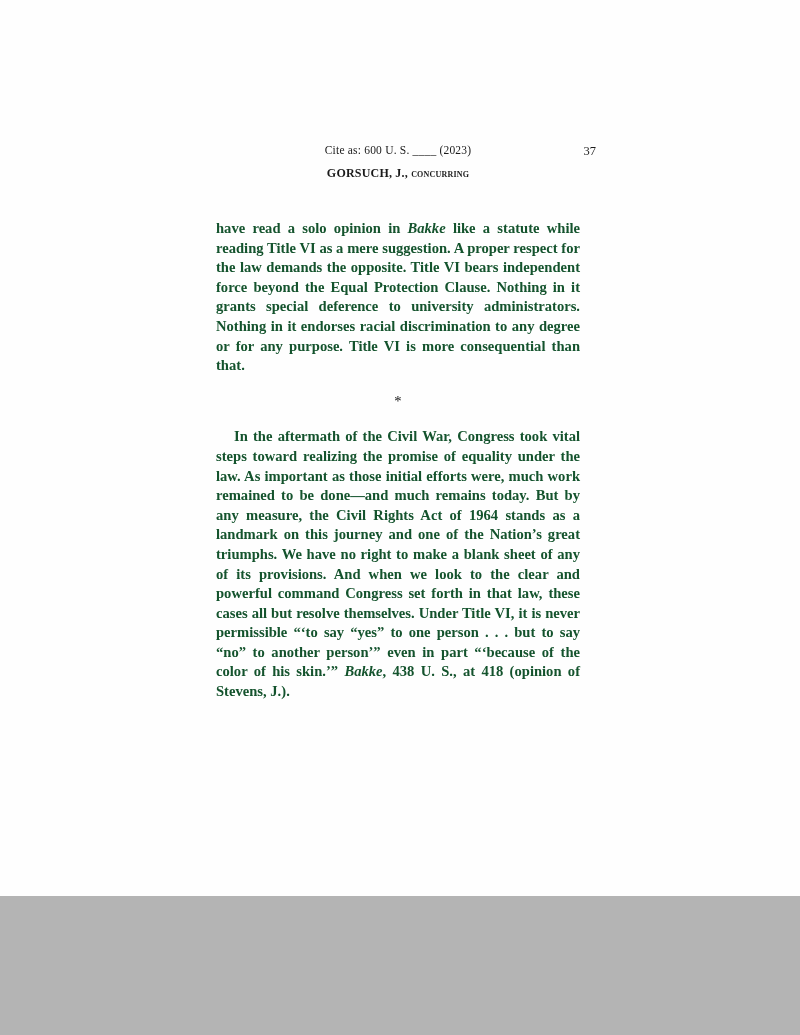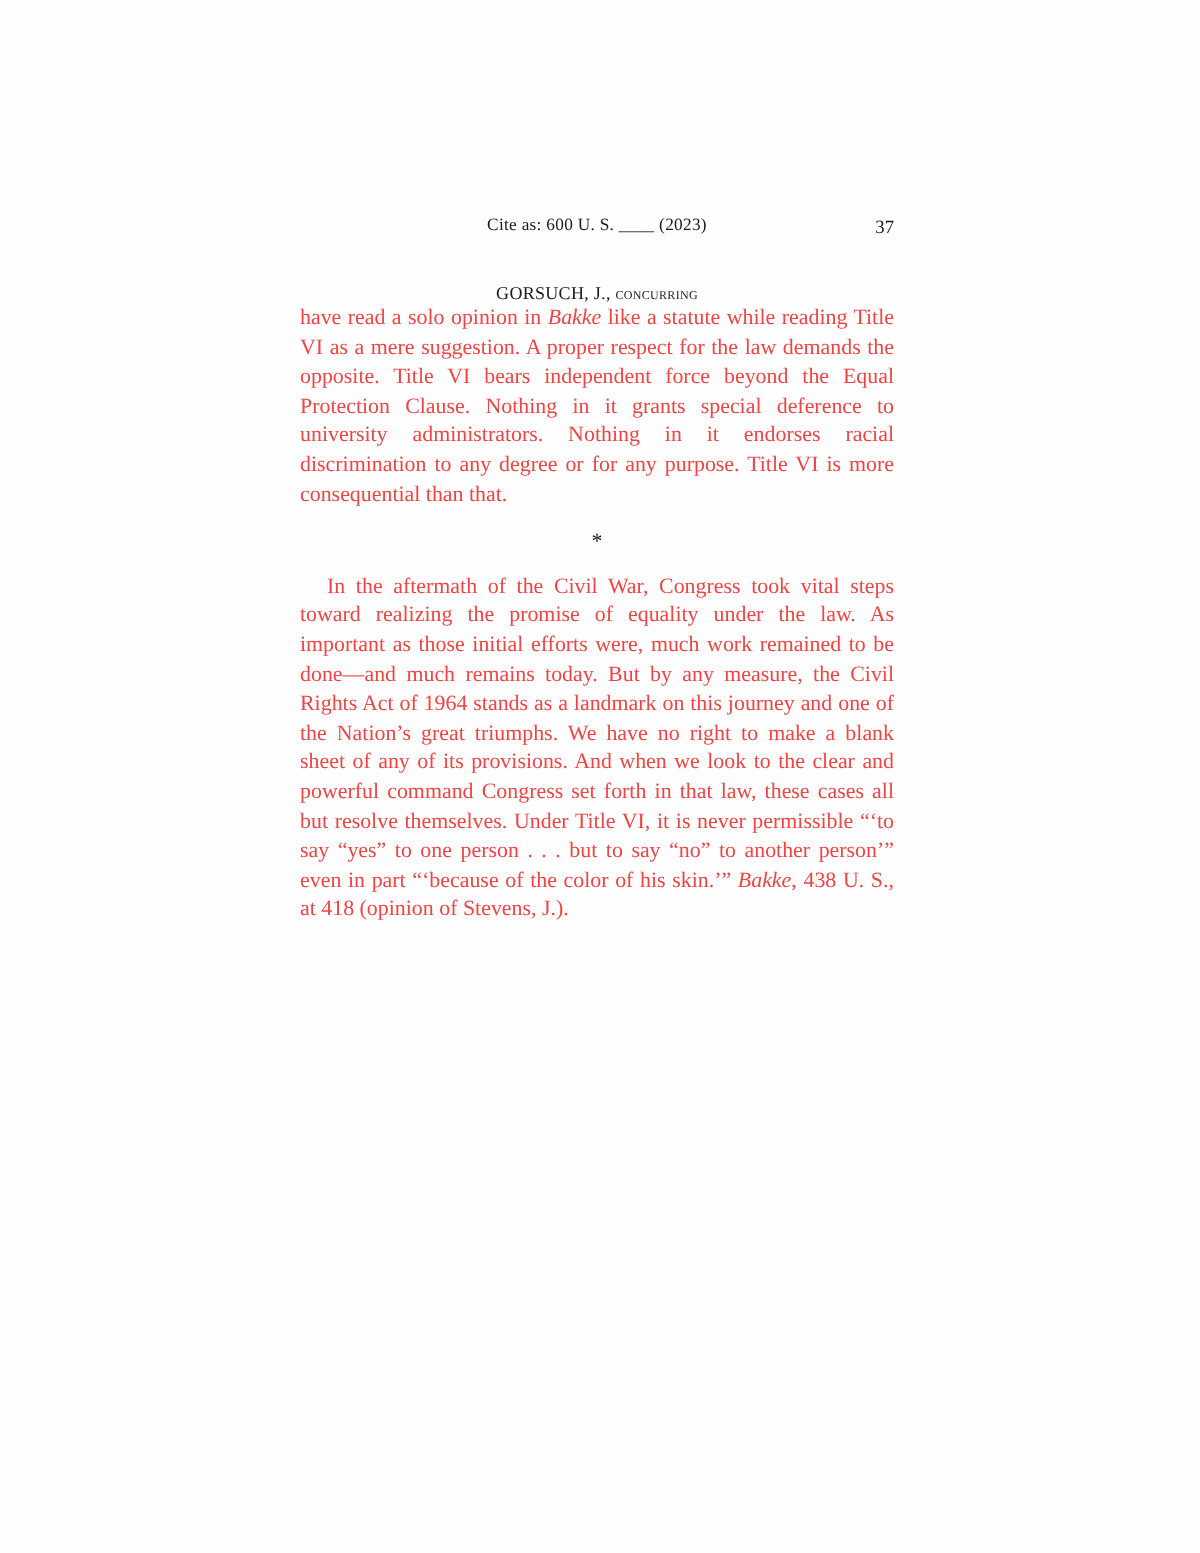--- a/index.html
+++ b/index.html
@@ -6,21 +6,21 @@
     margin: 0;
     padding: 0;
     background: #b4b4b4;
   }
   body {
     font-family: "Liberation Serif", serif;
   }
   .page {
     position: relative;
     width: 800px;
-    height: 1035px;
+    height: 896px;
     background: #ffffff;
     margin: 0 auto;
     overflow: hidden;
   }
   .sheet {
     position: absolute;
     left: 0;
     top: 0;
     width: 800px;
     height: 1035px;
@@ -44,45 +44,47 @@
   }
   .header .pagenum {
     position: absolute;
     right: 0;
     top: 0;
     font-size: 12.5px;
   }
   .subheader {
     position: absolute;
     left: 200px;
-    top: 188px;
+    top: 166px;
     width: 396px;
     text-align: center;
     font-size: 11px;
     color: #1a1a1a;
     letter-spacing: 0.2px;
+    font-weight: bold;
   }
   .smallcaps {
     font-variant: small-caps;
     font-size: 12px;
   }
   .body {
     position: absolute;
     left: 200px;
     top: 203px;
     width: 396px;
   }
   p.para {
-    margin: 0;
+    margin: 16px;
     font-size: 14.6px;
     line-height: 19.6px;
     text-align: justify;
     text-justify: inter-word;
-    color: #ef4444;
+    color: #14532d;
     hyphens: none;
+    font-weight: bold;
   }
   p.para.indent {
     text-indent: 18px;
   }
   .starline {
     text-align: center;
     font-size: 14.6px;
     line-height: 19.6px;
     margin: 12px 0 10px 0;
     color: #111111;

